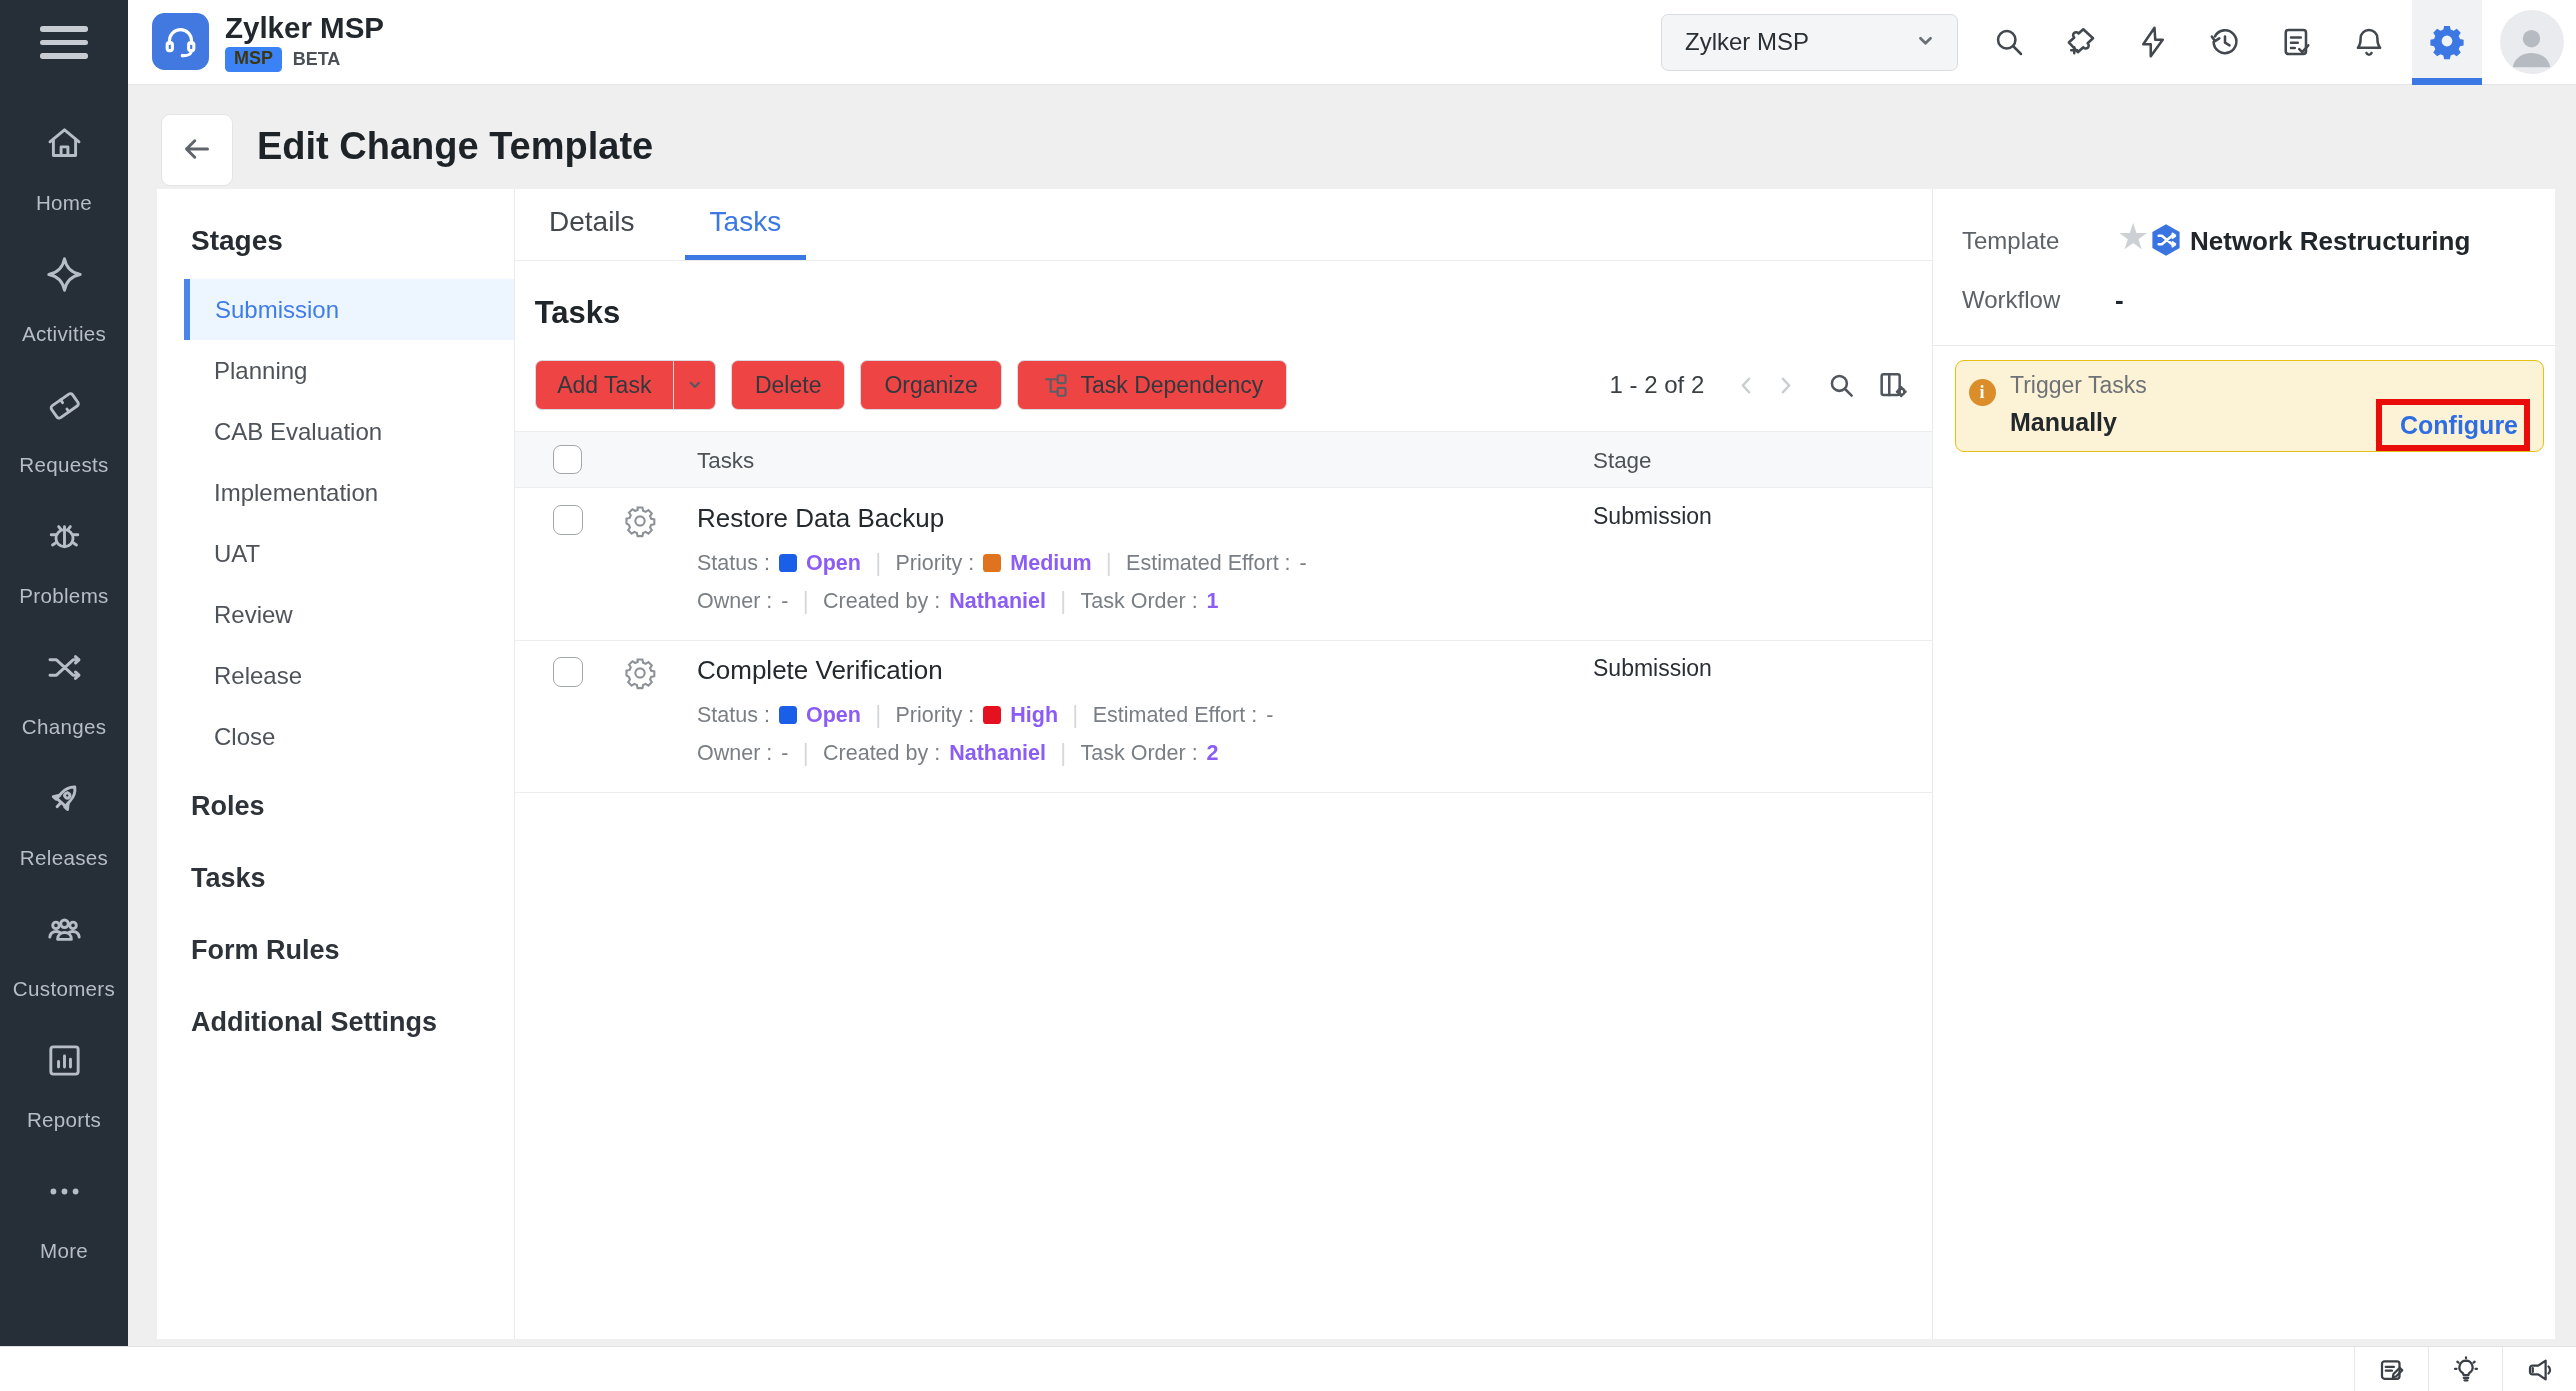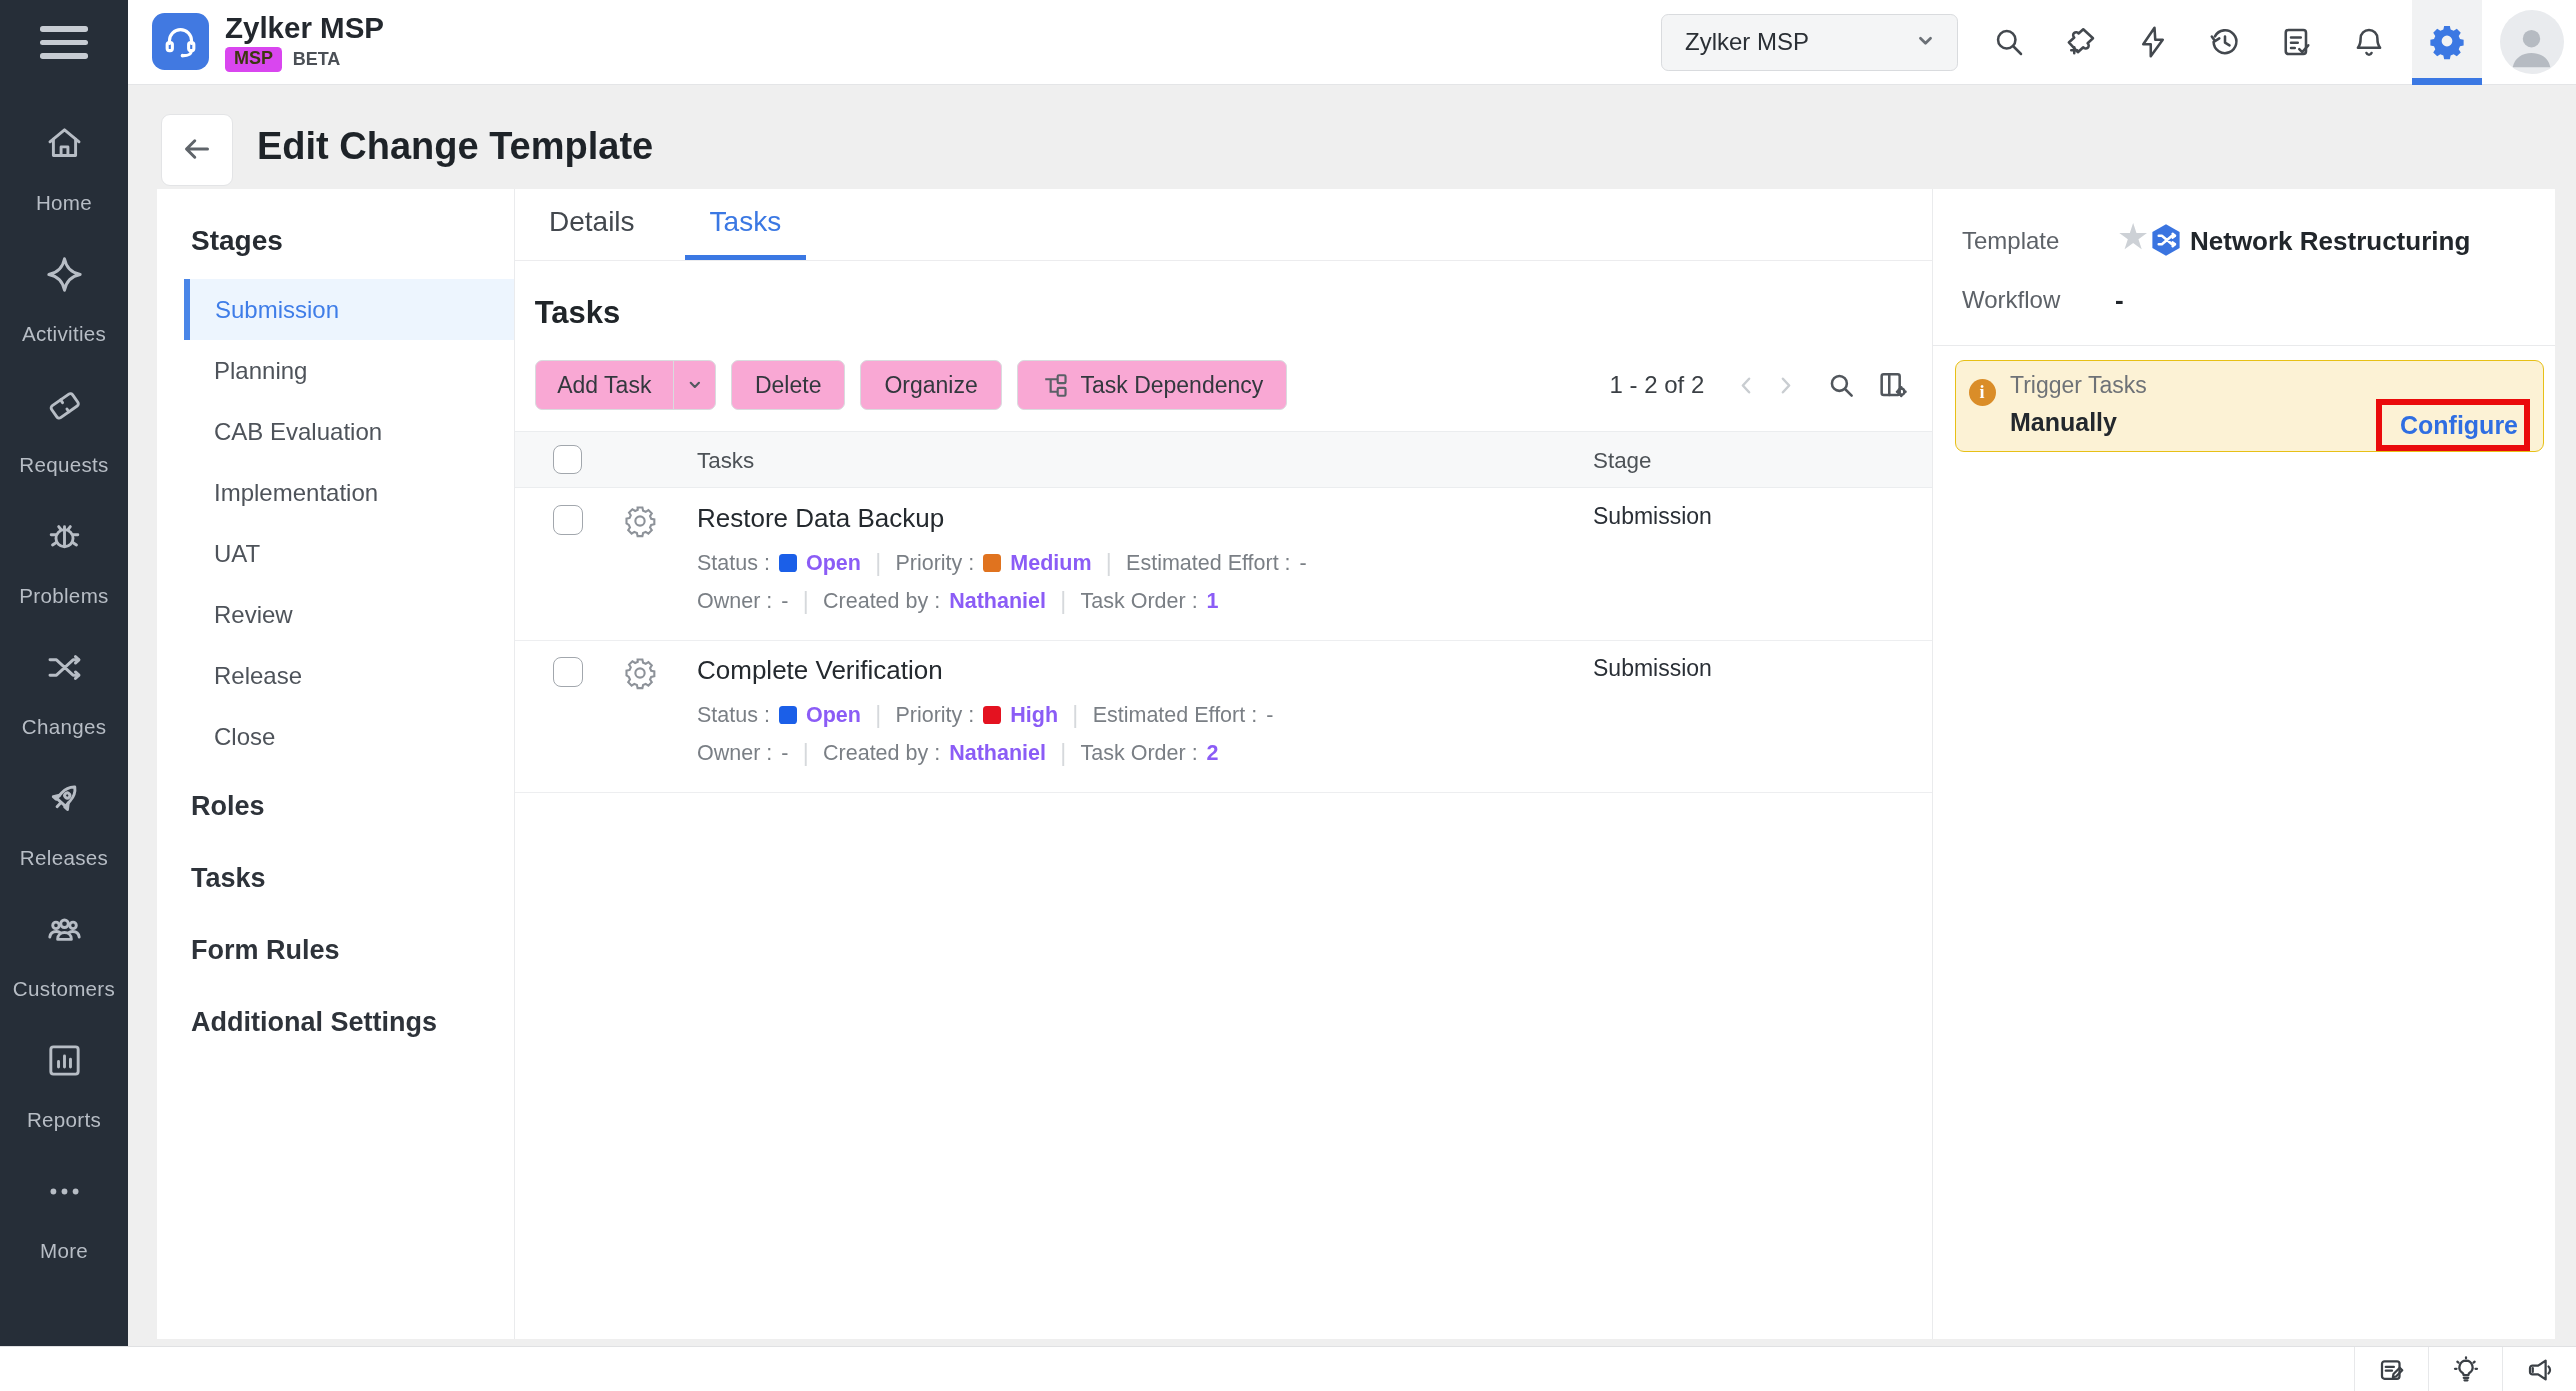--- a/index.html
+++ b/index.html
@@ -15,21 +15,21 @@
   .nav-item svg { width:41px; height:41px; stroke:#b7bdc5; fill:none; stroke-width:1.7; stroke-linecap:round; stroke-linejoin:round; }
   .nav-item .nlabel { font-size:20.6px; letter-spacing:0.3px; }
 
   
   .topbar { position:absolute; left:128px; top:0; width:2448px; height:85px; background:#fff; border-bottom:0.9px solid #e4e5e7; display:flex; align-items:center; z-index:4; }
   .brand { display:flex; align-items:center; gap:16px; padding-left:24px; }
   .brand-logo { width:57px; height:57px; border-radius:12.5px; background:#4179e1; display:flex; align-items:center; justify-content:center; }
   .brand-logo svg { width:39px; height:39px; stroke:#fff; fill:none; stroke-width:1.9; stroke-linecap:round; stroke-linejoin:round; }
   .brand-text .bt-name { font-size:29.5px; font-weight:700; color:#23282e; line-height:32px; }
   .brand-badges { display:flex; align-items:center; gap:10.7px; margin-top:2.7px; }
-  .badge-msp { background:#d946ef; color:#3c3710; font-size:18px; font-weight:700; padding:1.8px 9px 2.7px; border-radius:4.5px; }
+  .badge-msp { background:#3b82f6; color:#3c3710; font-size:18px; font-weight:700; padding:1.8px 9px 2.7px; border-radius:4.5px; }
   .badge-beta { color:#4b5056; font-size:18px; font-weight:600; }
   .top-right { margin-left:auto; display:flex; align-items:center; height:100%; }
   .portal-select { width:297px; height:57px; background:#f4f5f6; border:0.9px solid #d9dbde; border-radius:7.2px; display:flex; align-items:center; padding:0 18px 0 23px; cursor:pointer; }
   .portal-select .psel-val { font-size:24px; color:#2a2f35; flex:1; }
   .portal-select svg { width:27px; height:27px; stroke:#6b7076; fill:none; stroke-width:2.4; stroke-linecap:round; stroke-linejoin:round; }
   .tb-icon { width:43px; height:85px; display:flex; align-items:center; justify-content:center; margin-left:29px; cursor:pointer; }
   .tb-icon svg { width:36px; height:36px; stroke:#43484e; fill:none; stroke-width:1.7; stroke-linecap:round; stroke-linejoin:round; }
   .gear-tab { width:70px; height:85px; margin-left:21.5px; background:#f1f2f3; position:relative; display:flex; align-items:center; justify-content:center; cursor:pointer; }
   .gear-tab::after { content:""; position:absolute; left:0; right:0; bottom:0; height:6.3px; background:#3b78e3; }
   .gear-tab svg { width:38px; height:38px; fill:#3b78e3; }
@@ -53,21 +53,21 @@
   .section-list { position:absolute; left:0; right:8px; top:581px; }
   .section-item { height:72px; display:flex; align-items:center; padding-left:34px; font-size:27px; font-weight:600; color:#2e333a; cursor:pointer; }
 
   
   .center { position:absolute; left:358px; top:0; width:1418px; height:100%; border-right:0.9px solid #eaebed; }
   .tabsrow { height:72px; border-bottom:0.9px solid #ececee; display:flex; align-items:stretch; padding-left:25px; }
   .tab { display:flex; align-items:center; padding:0 9px; margin-right:41px; font-size:28px; color:#43484e; cursor:pointer; border-bottom:5.4px solid transparent; }
   .tab.active { color:#3b78e3; border-bottom-color:#3b78e3; padding:0 25px; }
   .center-heading { position:absolute; left:19.7px; top:106px; font-size:31px; font-weight:700; color:#202529; }
   .toolbar { position:absolute; left:19.7px; right:19.7px; top:171px; height:50px; display:flex; align-items:center; }
-  .btn { height:50px; background:#f9a8d4; border:1.8px solid #d9dbde; border-radius:7.2px; display:flex; align-items:center; font-size:23px; color:#33383e; cursor:pointer; margin-right:15px; }
+  .btn { height:50px; background:#ef4444; border:1.8px solid #d9dbde; border-radius:7.2px; display:flex; align-items:center; font-size:23px; color:#33383e; cursor:pointer; margin-right:15px; }
   .btn .seg { padding:0 21.5px; display:flex; align-items:center; height:100%; }
   .btn .seg.chev { padding:0 10.7px; border-left:1.8px solid #d9dbde; }
   .btn .seg.chev svg { width:19.7px; height:19.7px; stroke:#54595f; fill:none; stroke-width:2.6; stroke-linecap:round; stroke-linejoin:round; }
   .btn.simple { padding:0 23px; }
   .btn svg.dep { width:29px; height:29px; stroke:#5a5f66; fill:none; stroke-width:1.8; margin-right:10.7px; }
   .pager { margin-left:auto; display:flex; align-items:center; }
   .pager .range { font-size:24px; color:#3a3f44; margin-right:27px; }
   .pager .pchev { width:30px; height:36px; display:flex; align-items:center; justify-content:center; cursor:default; margin-right:9px; }
   .pager .pchev svg { width:25px; height:25px; stroke:#c9cdd1; fill:none; stroke-width:2.4; stroke-linecap:round; stroke-linejoin:round; }
   .pager .ptool { width:39px; height:39px; display:flex; align-items:center; justify-content:center; cursor:pointer; margin-left:12.5px; }

